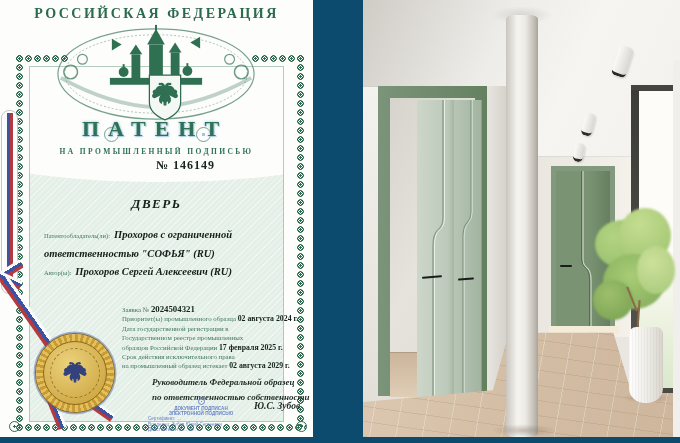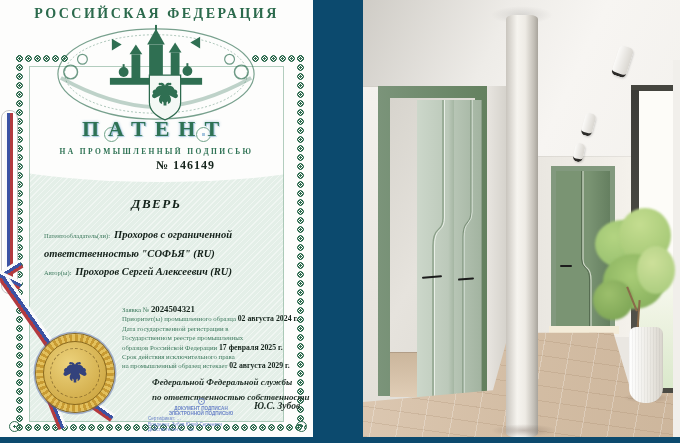--- a/index.html
+++ b/index.html
@@ -236,21 +236,21 @@
       <p><span>Заявка №</span> <b class="gnum">2024504321</b></p>
       <p><span>Приоритет(ы) промышленного образца</span> <b class="gval">02 августа 2024 г.</b></p>
       <p>Дата государственной регистрации в</p>
       <p>Государственном реестре промышленных</p>
       <p><span>образцов Российской Федерации</span> <b class="gval">17 февраля 2025 г.</b></p>
       <p>Срок действия исключительного права</p>
       <p><span>на промышленный образец истекает</span> <b class="gval">02 августа 2029 г.</b></p>
     </div>
 
     <p class="sig-role">
-      <span>Федеральной Федеральной службы</span><br>
+      <span>Руководитель Федеральной образец</span><br>
       <span>по ответственностью собственности</span>
     </p>
 
     <div class="stamp">
       <div class="stamp-emblem"></div>
       <p class="c">ДОКУМЕНТ ПОДПИСАН</p>
       <p class="c">ЭЛЕКТРОННОЙ ПОДПИСЬЮ</p>
       <p>Сертификат: …</p>
       <p>Владелец: Зубов Юрий Сергеевич</p>
       <p>Действителен с … по …</p>

